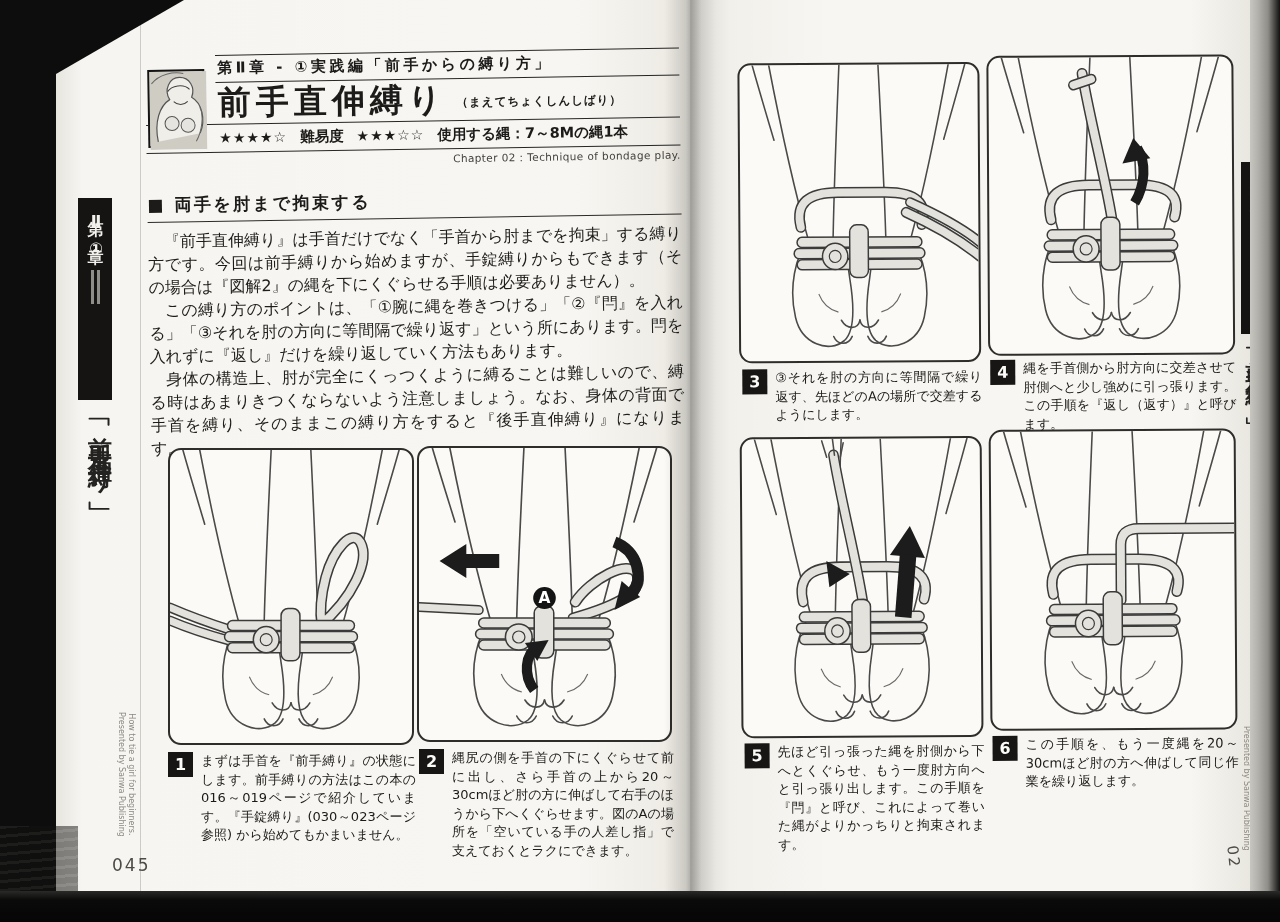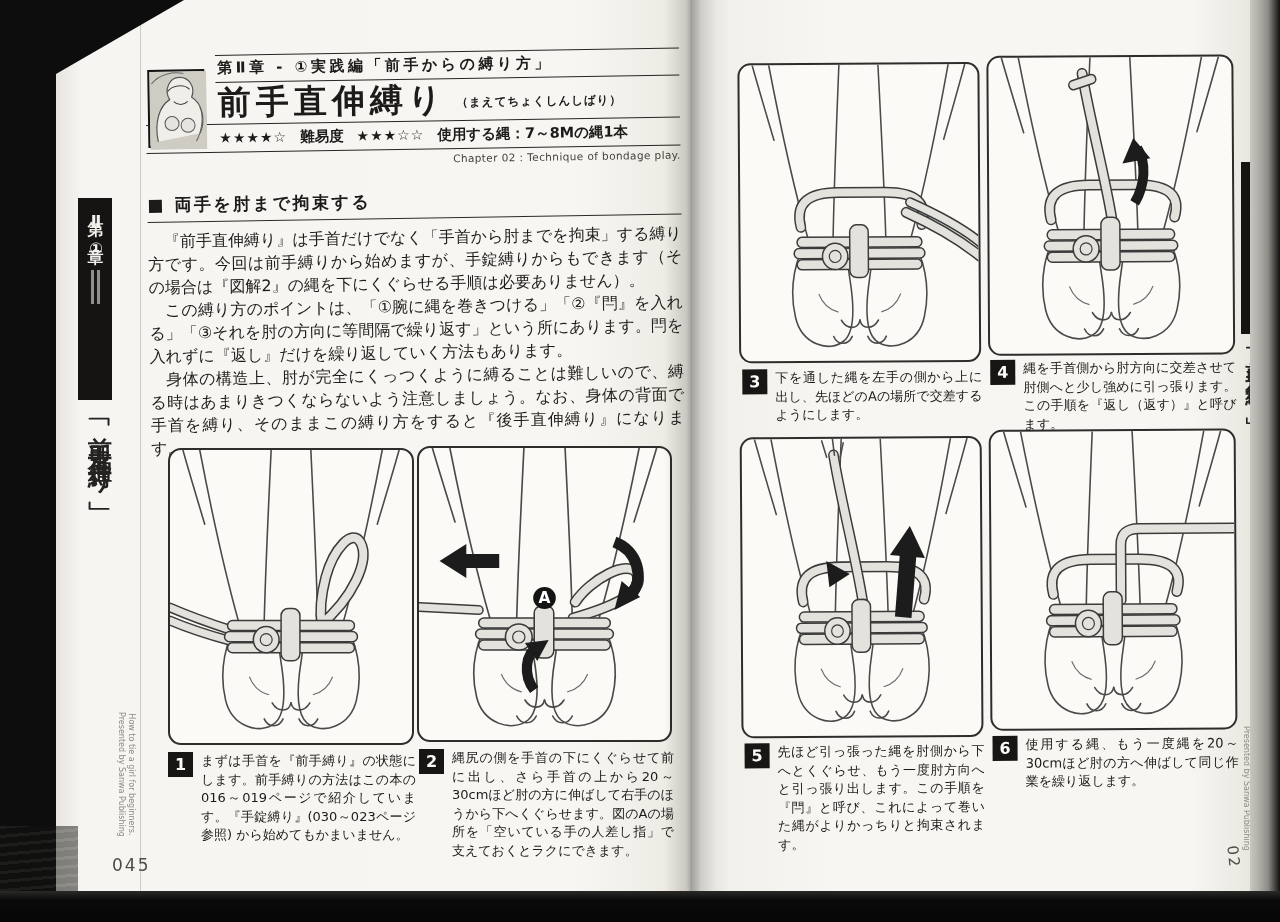--- a/index.html
+++ b/index.html
@@ -329,33 +329,33 @@
             <rect x="55" y="181" width="134" height="10" rx="5" fill="#e3e2dd" stroke="#3b3b3b" stroke-width="1.5"></rect>
             <rect x="58" y="192" width="128" height="10" rx="5" fill="#e3e2dd" stroke="#3b3b3b" stroke-width="1.5"></rect>
             <rect x="112" y="158" width="19" height="52" rx="7" fill="#e3e2dd" stroke="#3b3b3b" stroke-width="1.5"></rect>
             <circle cx="97" cy="189" r="13" fill="#e3e2dd" stroke="#3b3b3b" stroke-width="1.5"></circle>
             <circle cx="97" cy="189" r="6" fill="none" stroke="#3b3b3b" stroke-width="1.2"></circle>
           </svg>
         </div>
 
       <div class="step" style="left:50px; top:368px; width:240px;">
         <span class="step-num">3</span>
-        <span class="step-text">下を通した縄を左手の側から上に出し、先ほどのAの場所で交差するようにします。</span>
+        <span class="step-text">③それを肘の方向に等間隔で繰り返す、先ほどのAの場所で交差するようにします。</span>
       </div>
       <div class="step" style="left:298px; top:360px; width:246px;">
         <span class="step-num">4</span>
         <span class="step-text">縄を手首側から肘方向に交差させて肘側へと少し強めに引っ張ります。この手順を『返し（返す）』と呼びます。</span>
       </div>
       <div class="step" style="left:50px; top:742px; width:240px;">
         <span class="step-num">5</span>
         <span class="step-text">先ほど引っ張った縄を肘側から下へとくぐらせ、もう一度肘方向へと引っ張り出します。この手順を『閂』と呼び、これによって巻いた縄がよりかっちりと拘束されます。</span>
       </div>
       <div class="step" style="left:298px; top:736px; width:246px;">
         <span class="step-num">6</span>
-        <span class="step-text">使用する縄、もう一度縄を20～30cmほど肘の方へ伸ばして同じ作業を繰り返します。</span>
+        <span class="step-text">この手順を、もう一度縄を20～30cmほど肘の方へ伸ばして同じ作業を繰り返します。</span>
       </div>
     </div>
 
     <div class="vtab" style="left:551px; top:162px; width:30px; height:172px;">
       <span class="vtab-chapter" style="font-size:13px;">第Ⅱ章①</span>
       <span class="vtab-deco">
           <i style="height:26px;"></i>
           <i style="height:26px;"></i>
         </span>
     </div>

